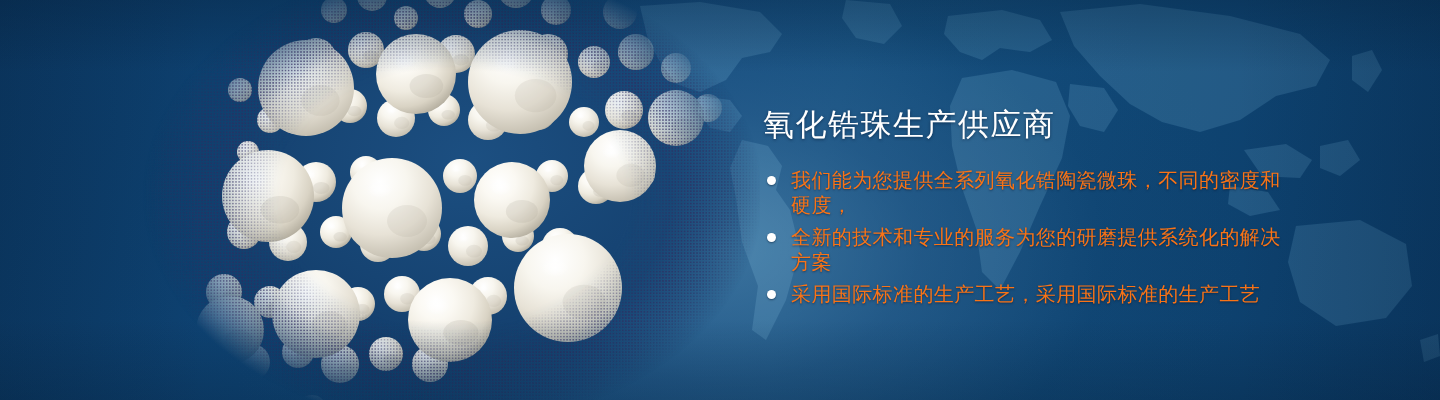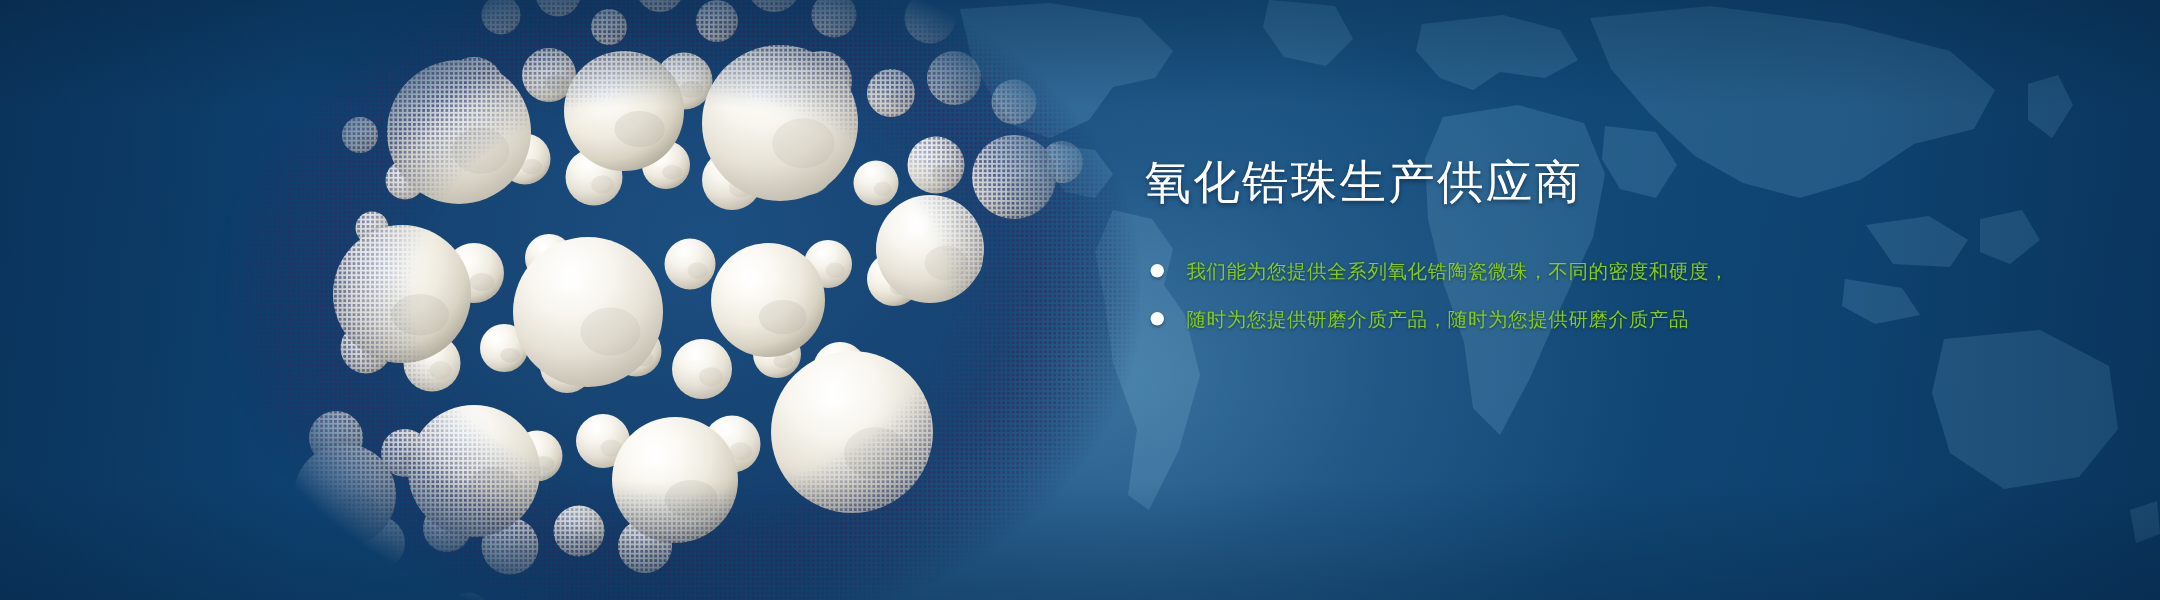--- a/index.html
+++ b/index.html
@@ -114,33 +114,32 @@
   }
 
   .headline {
     font-size:31px;
     line-height:38px;
     font-weight:400;
     color:#ffffff;
     letter-spacing:1.5px;
     text-shadow:0 1px 3px rgba(0,20,45,0.55);
     white-space:nowrap;
-    font-family:Liberation Mono, monospace;
   }
 
   .bullets {
     list-style:none;
     margin-top:24px;
   }
   .bullet {
     position:relative;
     padding-left:28px;
     margin-bottom:7px;
-    color:#84cc16;
-    font-size:13px;
+    color:#f97316;
+    font-size:20px;
     line-height:25px;
     letter-spacing:0.4px;
     text-shadow:0 1px 2px rgba(0,20,45,0.50);
   }
   .bullet:last-child { margin-bottom:0; }
   .dot {
     position:absolute;
     left:4px; top:8px;
     width:9px; height:9px;
     border-radius:50%;
@@ -329,22 +328,26 @@
 
     <h1 class="headline">氧化锆珠生产供应商</h1>
 
     <ul class="bullets">
 
       <li class="bullet">
         <span class="dot"></span>
         <span class="bullet-line">我们能为您提供全系列氧化锆陶瓷微珠，不同的密度和硬度，</span>
       </li>
 
-
       <li class="bullet">
         <span class="dot"></span>
-        <span class="bullet-line">随时为您提供研磨介质产品，随时为您提供研磨介质产品</span>
+        <span class="bullet-line">全新的技术和专业的服务为您的研磨提供系统化的解决方案</span>
+      </li>
+
+      <li class="bullet">
+        <span class="dot"></span>
+        <span class="bullet-line">采用国际标准的生产工艺，采用国际标准的生产工艺</span>
       </li>
 
     </ul>
   </div>
 
 </div>
 
 </body></html>

